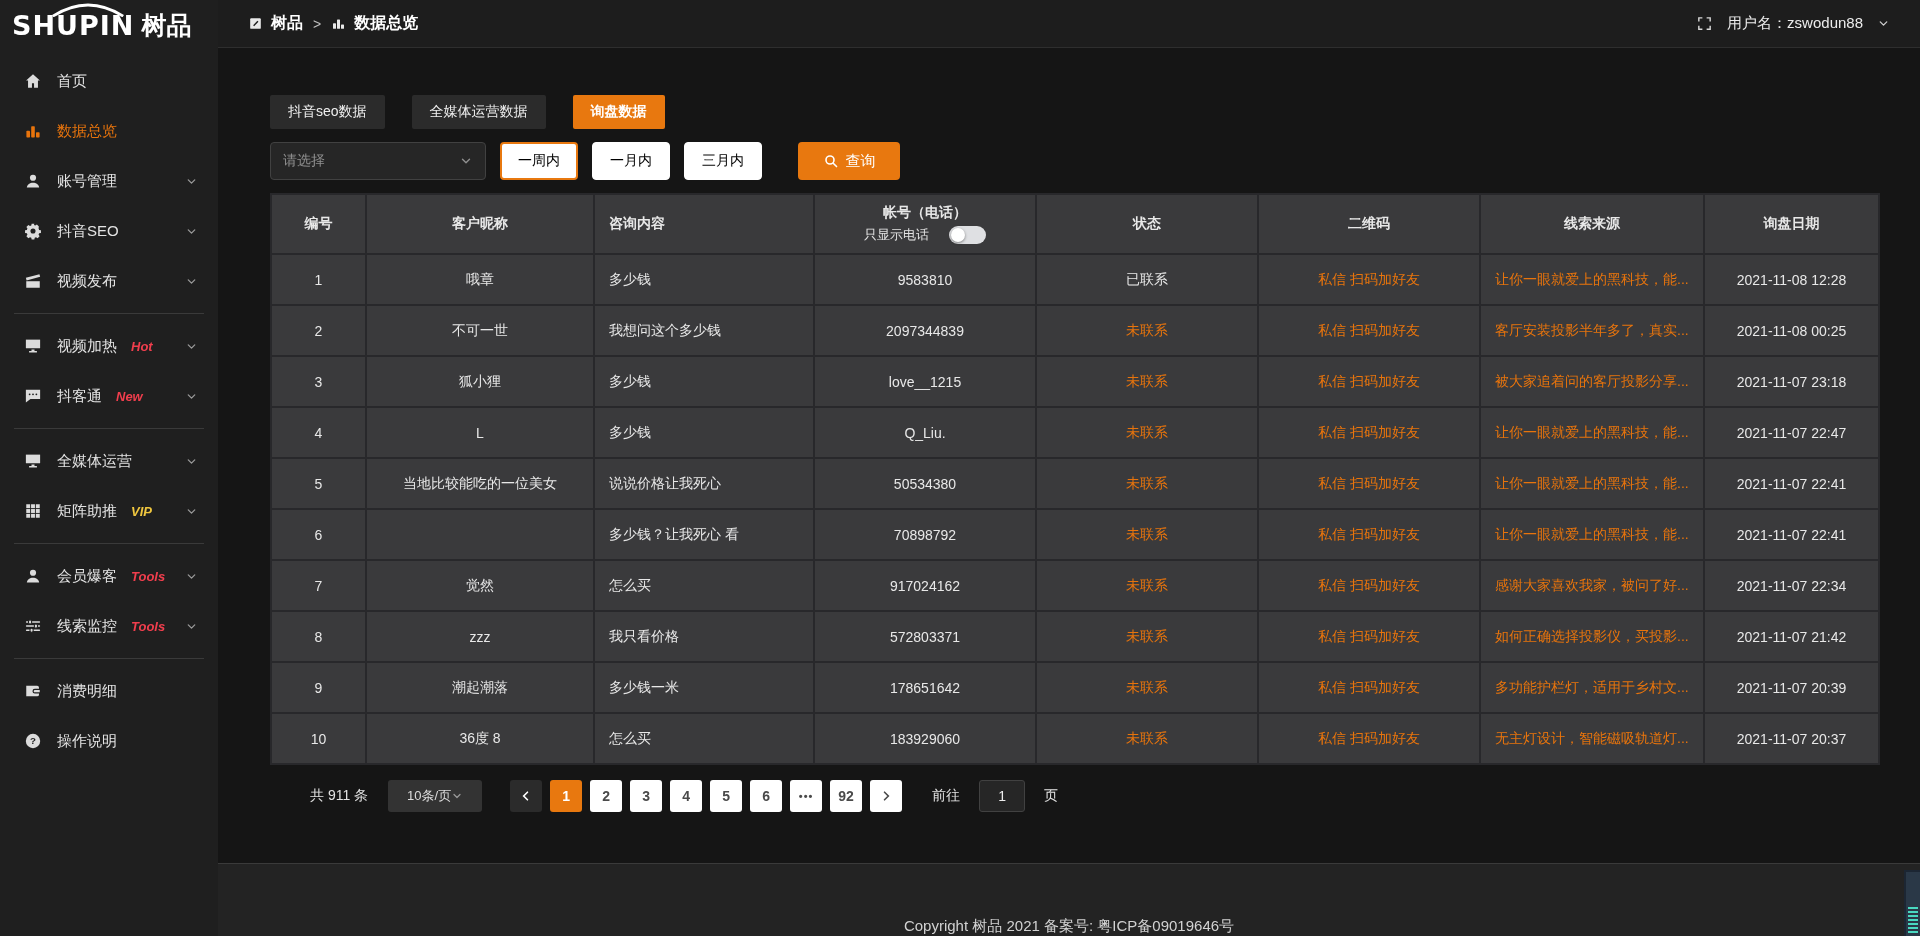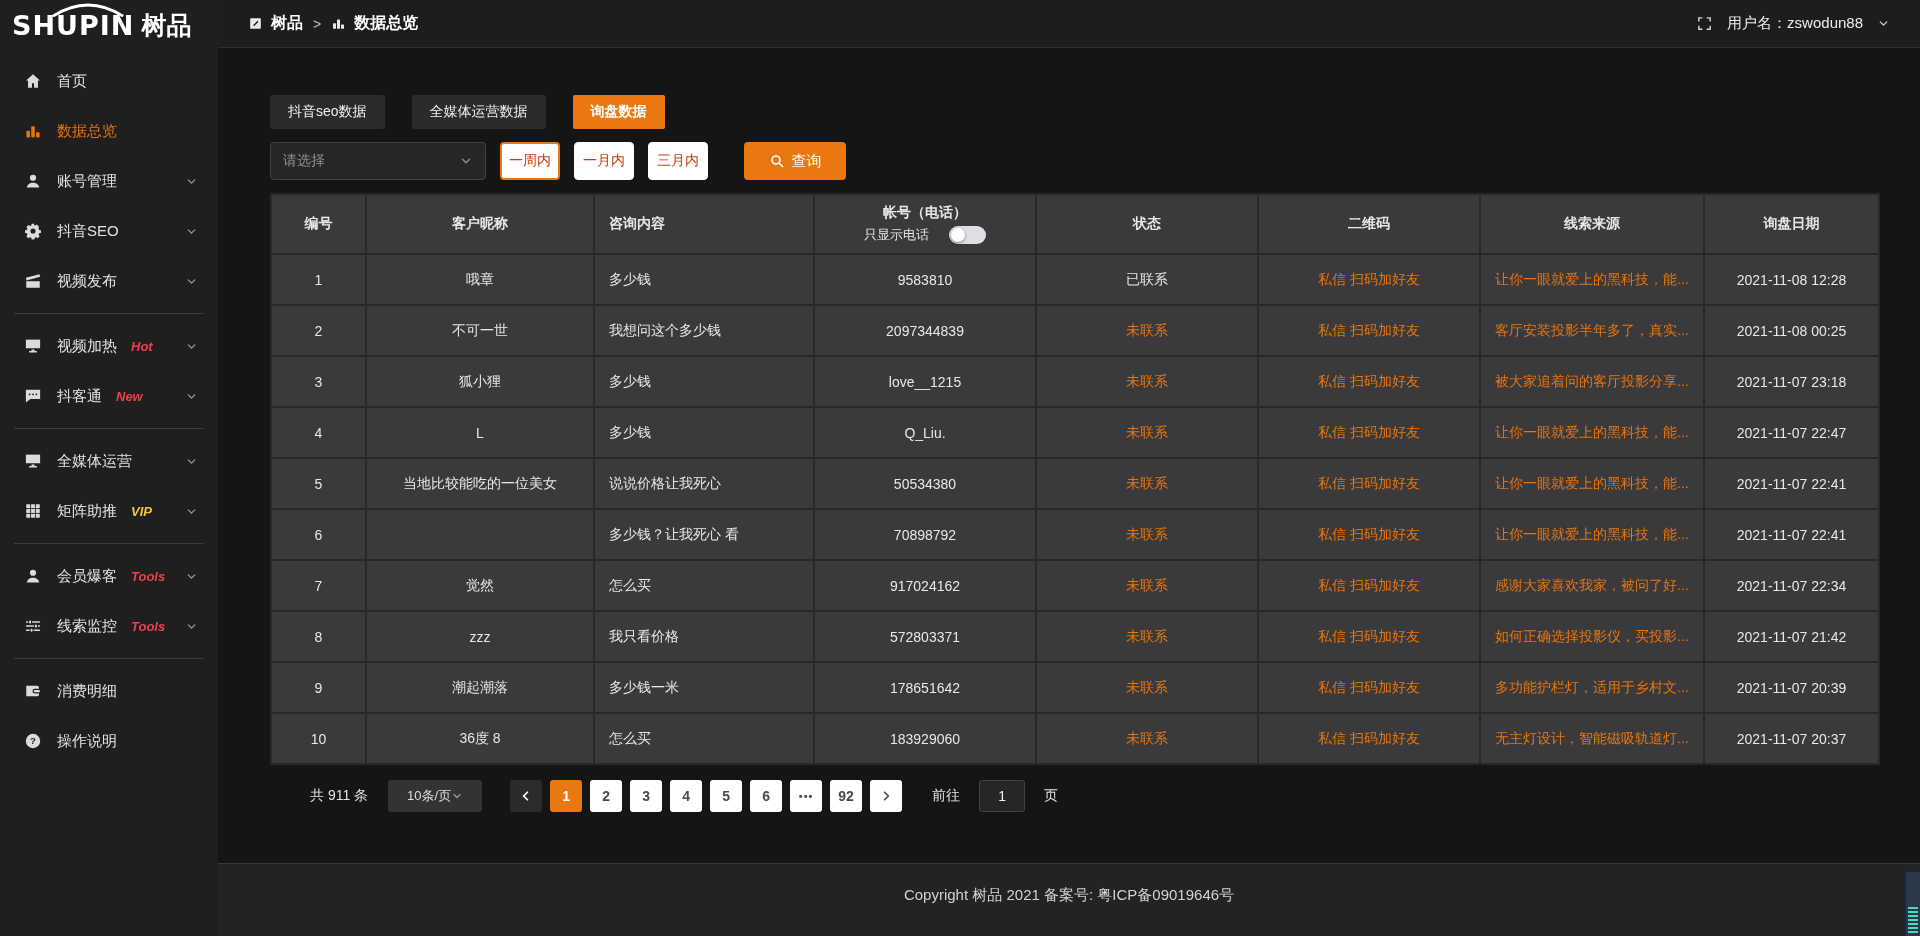--- a/index.html
+++ b/index.html
@@ -47,21 +47,21 @@
   .tabs { margin-top: 47px; display: flex; gap: 27px; }
   .tab { height: 34px; padding: 0 18px; background: #2b2b2b; color: #f0f0f0; font-size: 14px; border: none; border-radius: 2px; cursor: pointer; font-family: inherit; }
   .tab.active { background: #e8780f; color: #fff; font-weight: bold; }
 
   
   .filters { margin-top: 13px; display: flex; align-items: center; }
   .select { width: 216px; height: 38px; background: #262626; border: 1px solid #414141; border-radius: 4px; display: flex; align-items: center; padding: 0 12px; color: #8f8f8f; font-size: 14px; cursor: pointer; }
   .select .chev { margin-left: auto; width: 14px; height: 14px; color: #8f8f8f; }
   .select .chev svg { width: 100%; height: 100%; display: block; }
   .ranges { display: flex; }
-  .range-btn { width: 60px; height: 38px; background: #fff; border: 1px solid #fff; border-radius: 4px; margin-left: 14px; font-size: 14px; color: #c2410c; cursor: pointer; font-family: inherit; }
+  .range-btn { width: 78px; height: 38px; background: #fff; border: 1px solid #fff; border-radius: 4px; margin-left: 14px; font-size: 14px; color: #000000; cursor: pointer; font-family: inherit; }
   .range-btn.selected { border: 2px solid #e8780f; }
   .search-btn { margin-left: 36px; width: 102px; height: 38px; background: #e8780f; color: #fff; border: none; border-radius: 4px; font-size: 15px; display: flex; align-items: center; justify-content: center; gap: 7px; cursor: pointer; font-family: inherit; }
   .s-icon { width: 16px; height: 16px; color: #fff; }
   .s-icon svg { width: 100%; height: 100%; display: block; }
 
   
   .data-table { margin-top: 13px; width: 100%; border-collapse: collapse; table-layout: fixed; background: #3a3a3c; color: #e8e8e8; font-size: 14px; }
   .data-table th, .data-table td { border: 2px solid #28282b; height: 51px; padding: 0 14px; text-align: center; overflow: hidden; white-space: nowrap; }
   .data-table thead th { height: 60px; font-weight: bold; }
   .data-table .left { text-align: left; }
@@ -82,21 +82,21 @@
   .nav-btn.prev { background: #2b2b2b; color: #fff; margin-left: 28px; }
   .nav-btn.next { background: #fff; color: #4a4a4a; margin-left: 8px; }
   .pages { display: flex; }
   .page { min-width: 32px; height: 32px; background: #fff; color: #4a4a4a; border: none; border-radius: 3px; margin-left: 8px; font-weight: bold; font-size: 14px; display: flex; align-items: center; justify-content: center; cursor: pointer; font-family: inherit; }
   .page.active { background: #e8780f; color: #fff; }
   .page.ellipsis { letter-spacing: 1px; font-size: 11px; }
   .goto { margin-left: 30px; display: flex; align-items: center; gap: 19px; justify-content: flex-end; }
   .goto-input { width: 46px; height: 32px; background: #262626; border: 1px solid #414141; border-radius: 3px; color: #ededed; text-align: center; font-size: 14px; font-family: inherit; }
 
   
-  .footer { height: 73px; flex: none; background: #232323; border-top: 1px solid #3a3a3a; display: flex; justify-content: center; align-items: flex-start; padding-top: 22px; color: #d2d2d2; font-size: 15px; }
+  .footer { height: 73px; flex: none; background: #232323; border-top: 1px solid #3a3a3a; display: flex; justify-content: center; align-items: flex-end; padding-top: 22px; color: #d2d2d2; font-size: 15px; }
 
   
   .side-widget { position: absolute; right: 0; bottom: 0; width: 16px; height: 66px; background: #2a3847; border-left: 2px solid #1c2633; border-top: 2px solid #1c2633; display: flex; flex-direction: column; justify-content: flex-end; padding: 3px 2px; cursor: pointer; }
   .side-widget .stripes { height: 26px; background: repeating-linear-gradient(180deg, #49d8c0 0 2px, transparent 2px 4px); }
 </style>
 </head>
 <body>
 
 <div class="app">
 

